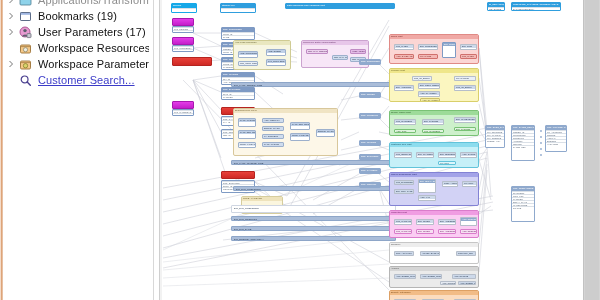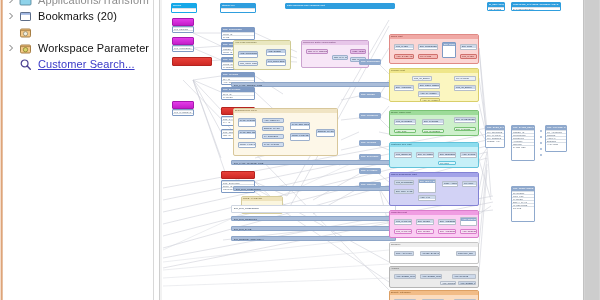--- a/index.html
+++ b/index.html
@@ -170,32 +170,49 @@
           <path d="M2.5 1 L5.5 4 L2.5 7" fill="none" stroke="#767676" stroke-width="1"></path>
         </svg>
     </span>
     <span class="t-icon">
       <svg viewBox="0 0 13 13" width="13" height="13">
         <rect x="1.5" y="2.5" width="10" height="8" rx="1" fill="#ffffff" stroke="#5b6b86" stroke-width=".9"></rect>
         <rect x="1.5" y="2.5" width="10" height="2.3" fill="#9fb6e2" stroke="none"></rect>
         <rect x="1.5" y="2.5" width="10" height="8" rx="1" fill="none" stroke="#5b6b86" stroke-width=".9"></rect>
       </svg>
     </span>
-    <span class="t-label">Bookmarks (20)</span>
-  </div>
-
+    <span class="t-label">Bookmarks (19)</span>
+  </div>
+
+  <div class="tree-row">
+    <span class="twisty">
+      <svg viewBox="0 0 8 8" width="8" height="8">
+          <path d="M2.5 1 L5.5 4 L2.5 7" fill="none" stroke="#767676" stroke-width="1"></path>
+        </svg>
+    </span>
+    <span class="t-icon">
+      <svg viewBox="0 0 13 13" width="13" height="13">
+        <circle cx="6" cy="6" r="5" fill="#e79ad0" stroke="#a7508c" stroke-width=".9"></circle>
+        <circle cx="6" cy="4.6" r="1.7" fill="#5f5f6e"></circle>
+        <path d="M2.9 10.4 A3.4 3.4 0 0 1 9.1 10.4 Z" fill="#5f5f6e"></path>
+        <rect x="8" y="7.6" width="4" height="4" rx=".6" fill="#c9c9d2" stroke="#6d6d7a" stroke-width=".8"></rect>
+      </svg>
+    </span>
+    <span class="t-label">User Parameters (17)</span>
+  </div>
 
   <div class="tree-row">
     <span class="t-icon">
       <svg viewBox="0 0 13 13" width="13" height="13">
         <rect x="1.5" y="3" width="10" height="8" rx="1.2" fill="#f5c98a" stroke="#9c7236" stroke-width=".9"></rect>
         <path d="M1.5 4.6 L11.5 4.6" stroke="#9c7236" stroke-width=".7"></path>
         <circle cx="6.5" cy="7.7" r="2.1" fill="#f0ede0" stroke="#8e8a6e" stroke-width=".8"></circle>
       </svg>
     </span>
+    <span class="t-label">Workspace Resources</span>
   </div>
 
   <div class="tree-row">
     <span class="twisty">
       <svg viewBox="0 0 8 8" width="8" height="8">
           <path d="M2.5 1 L5.5 4 L2.5 7" fill="none" stroke="#767676" stroke-width="1"></path>
         </svg>
     </span>
     <span class="t-icon">
       <svg viewBox="0 0 13 13" width="13" height="13">

